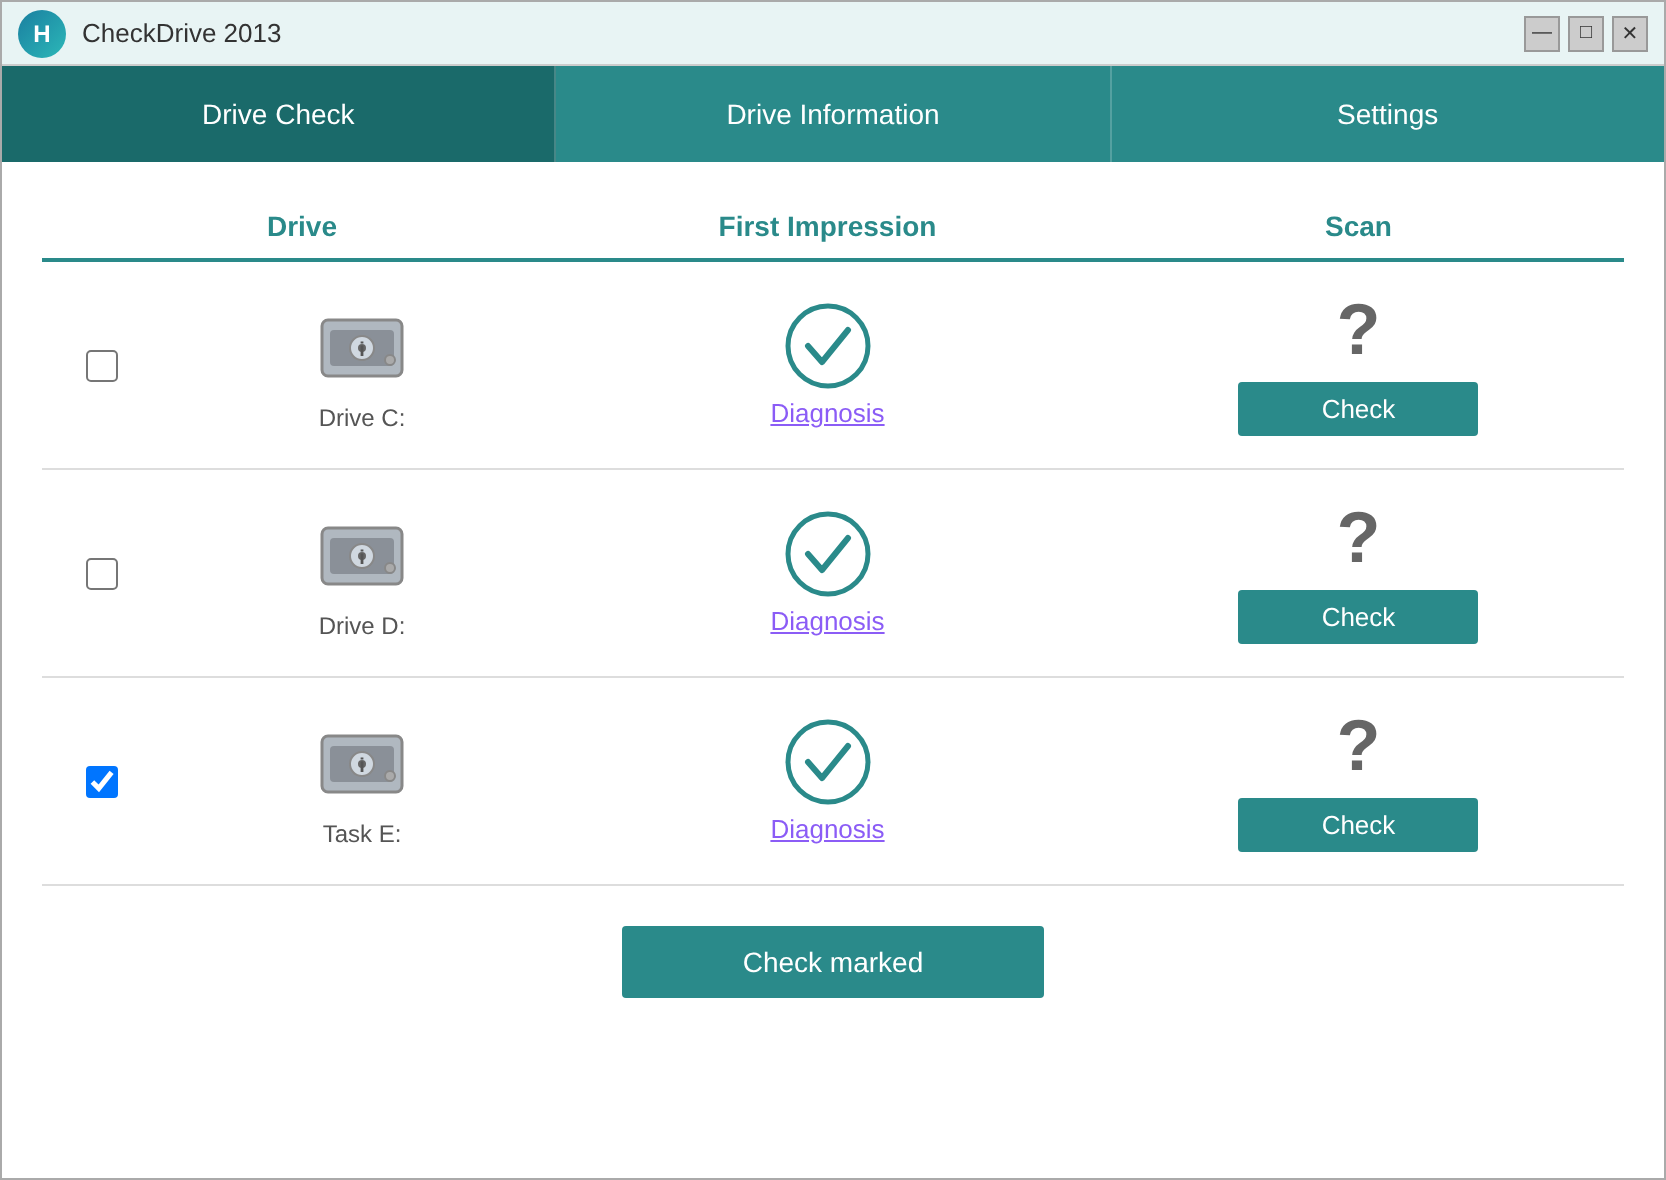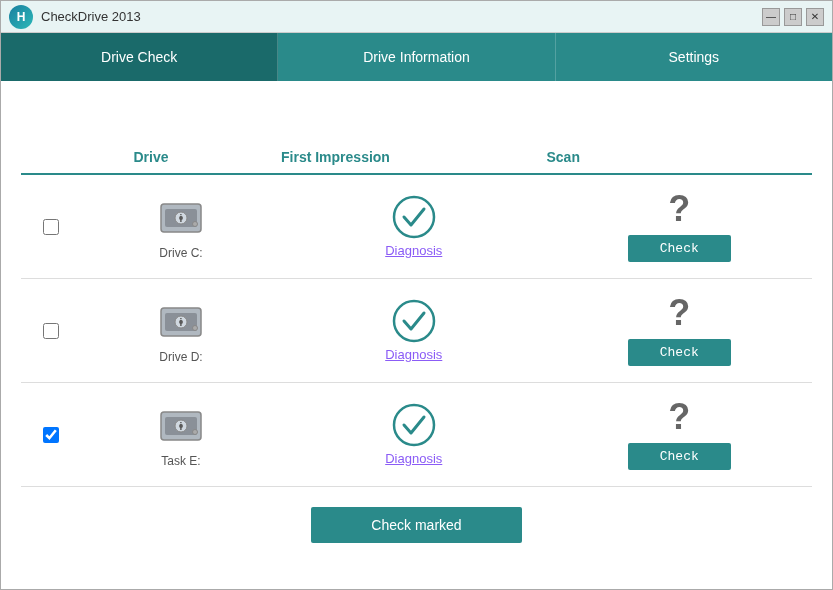--- a/index.html
+++ b/index.html
@@ -81,32 +81,32 @@
     .nav-tab:last-child { border-right: none; }
     .nav-tab.active {
       background: #1a6a6a;
       align-items: center;
     }
 
     
     .main-content {
       padding: 16px 20px;
       background: #fff;
-      margin-top: 44px;
     }
 
     
     .table-header {
       display: grid;
       grid-template-columns: 60px 200px 1fr 1fr;
       padding: 8px 0;
       border-bottom: 2px solid #2a8a8a;
       margin-bottom: 0;
     }
     .col-header {
+      text-align: center;
       color: #2a8a8a;
       font-size: 14px;
       font-weight: 600;
     }
     .col-header-drive {
       grid-column: 1 / 3;
       text-align: center;
     }
 
     
@@ -178,25 +178,24 @@
       font-size: 36px;
       font-weight: bold;
       color: #666;
       line-height: 1;
     }
     .check-btn {
       background: #2a8a8a;
       color: white;
       border: none;
       padding: 6px 0;
-      width: 103px;
+      width: 120px;
       font-size: 13px;
       cursor: pointer;
       border-radius: 2px;
-      font-family: Liberation Mono, monospace;
     }
 
     
     .bottom-bar {
       display: flex;
       justify-content: center;
       padding: 16px;
       margin-top: 4px;
     }
     .check-marked-btn {

